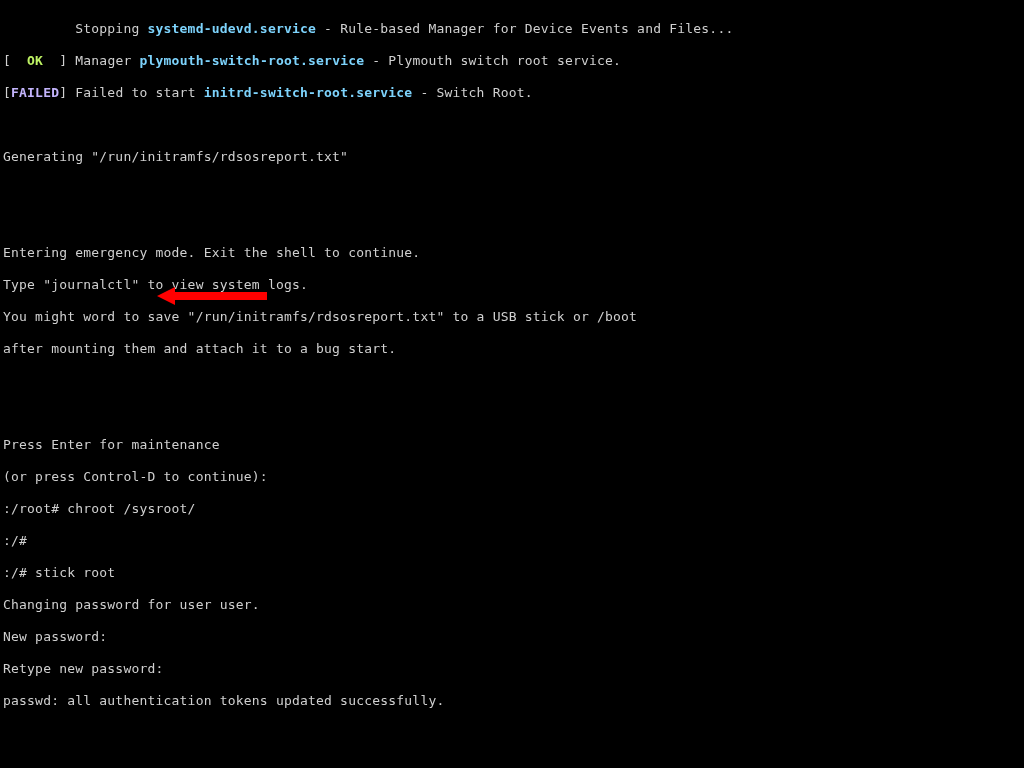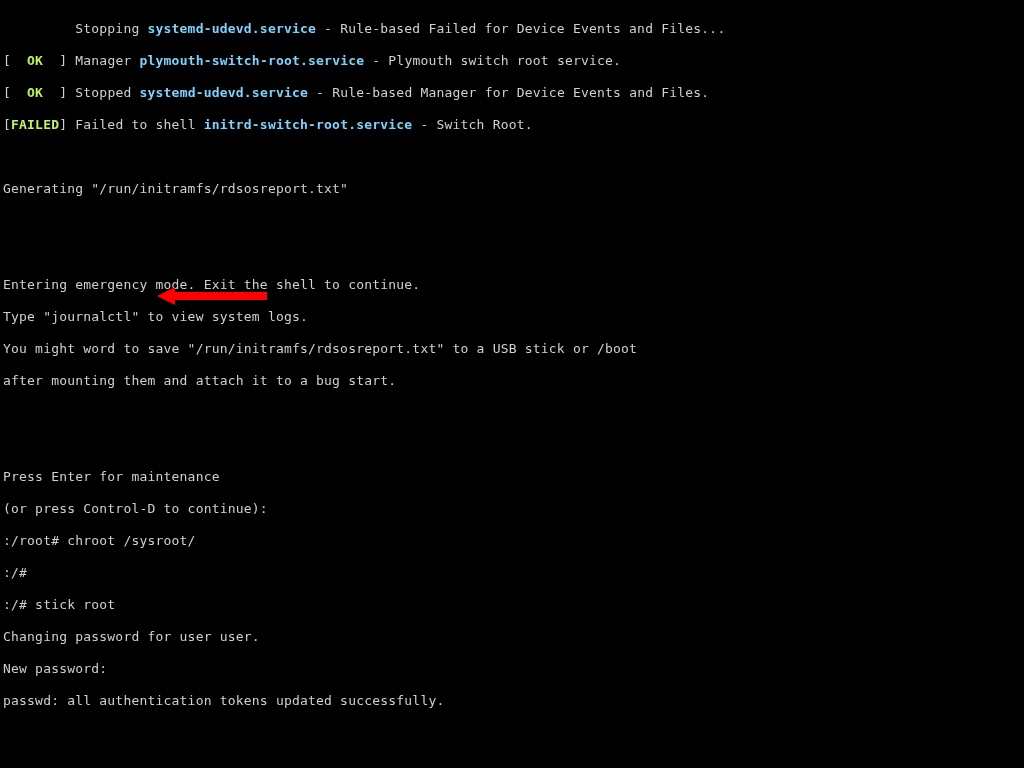--- a/index.html
+++ b/index.html
@@ -13,54 +13,54 @@
   #term {
     font-family: "DejaVu Sans Mono", "Liberation Mono", "Courier New", monospace;
     font-size: 13px;
     line-height: 16px;
     color: #d0d0d0;
     white-space: pre;
     letter-spacing: 0.2px;
     padding-top: 5px;
   }
   .ok   { color: #bef264; font-weight: bold; }
-  .fail { color: #bef264; font-weight: bold; }
+  .fail { color: #c4b5fd; font-weight: bold; }
   .bold { color: #7dd3fc; font-weight: bold; }
   .line { display: block; padding-left: 3px; }
   #arrow {
     position: absolute;
     pointer-events: none;
     left: 157px;
     top: 287px;
   }
 </style>
 </head>
 <body>
 
 <div id="term">
-<span class="line"><span>         Stopping </span><span class="bold">systemd-udevd.service</span><span> - Rule-based Failed for Device Events and Files...</span></span>
+<span class="line"><span>         Stopping </span><span class="bold">systemd-udevd.service</span><span> - Rule-based Manager for Device Events and Files...</span></span>
 <span class="line"><span>[  </span><span class="ok">OK</span><span>  </span><span>] Manager </span><span class="bold">plymouth-switch-root.service</span><span> - Plymouth switch root service.</span></span>
-<span class="line"><span>[  </span><span class="ok">OK</span><span>  </span><span>] Stopped </span><span class="bold">systemd-udevd.service</span><span> - Rule-based Manager for Device Events and Files.</span></span>
-<span class="line"><span>[</span><span class="fail">FAILED</span><span>] Failed to shell </span><span class="bold">initrd-switch-root.service</span><span> - Switch Root.</span></span>
+<span class="line"><span>[</span><span class="fail">FAILED</span><span>] Failed to start </span><span class="bold">initrd-switch-root.service</span><span> - Switch Root.</span></span>
 <span class="line"> </span>
 <span class="line"><span>Generating "/run/initramfs/rdsosreport.txt"</span></span>
 <span class="line"> </span>
 <span class="line"> </span>
 <span class="line"><span>Entering emergency mode. Exit the shell to continue.</span></span>
 <span class="line"><span>Type "journalctl" to view system logs.</span></span>
 <span class="line"><span>You might word to save "/run/initramfs/rdsosreport.txt" to a USB stick or /boot</span></span>
 <span class="line"><span>after mounting them and attach it to a bug start.</span></span>
 <span class="line"> </span>
 <span class="line"> </span>
 <span class="line"><span>Press Enter for maintenance</span></span>
 <span class="line"><span>(or press Control-D to continue):</span></span>
 <span class="line"><span>:/root# chroot /sysroot/</span></span>
 <span class="line"><span>:/#</span></span>
 <span class="line"><span>:/# stick root</span></span>
 <span class="line"><span>Changing password for user user.</span></span>
 <span class="line"><span>New password:</span></span>
+<span class="line"><span>Retype new password:</span></span>
 <span class="line"><span>passwd: all authentication tokens updated successfully.</span></span>
 
 </div>
 
 <svg id="arrow" width="110" height="18" viewBox="0 0 110 18">
   <polygon points="0,9 18,0 18,5 110,5 110,13 18,13 18,18" fill="#ff0000"></polygon>
 </svg>
 
 </body></html>

